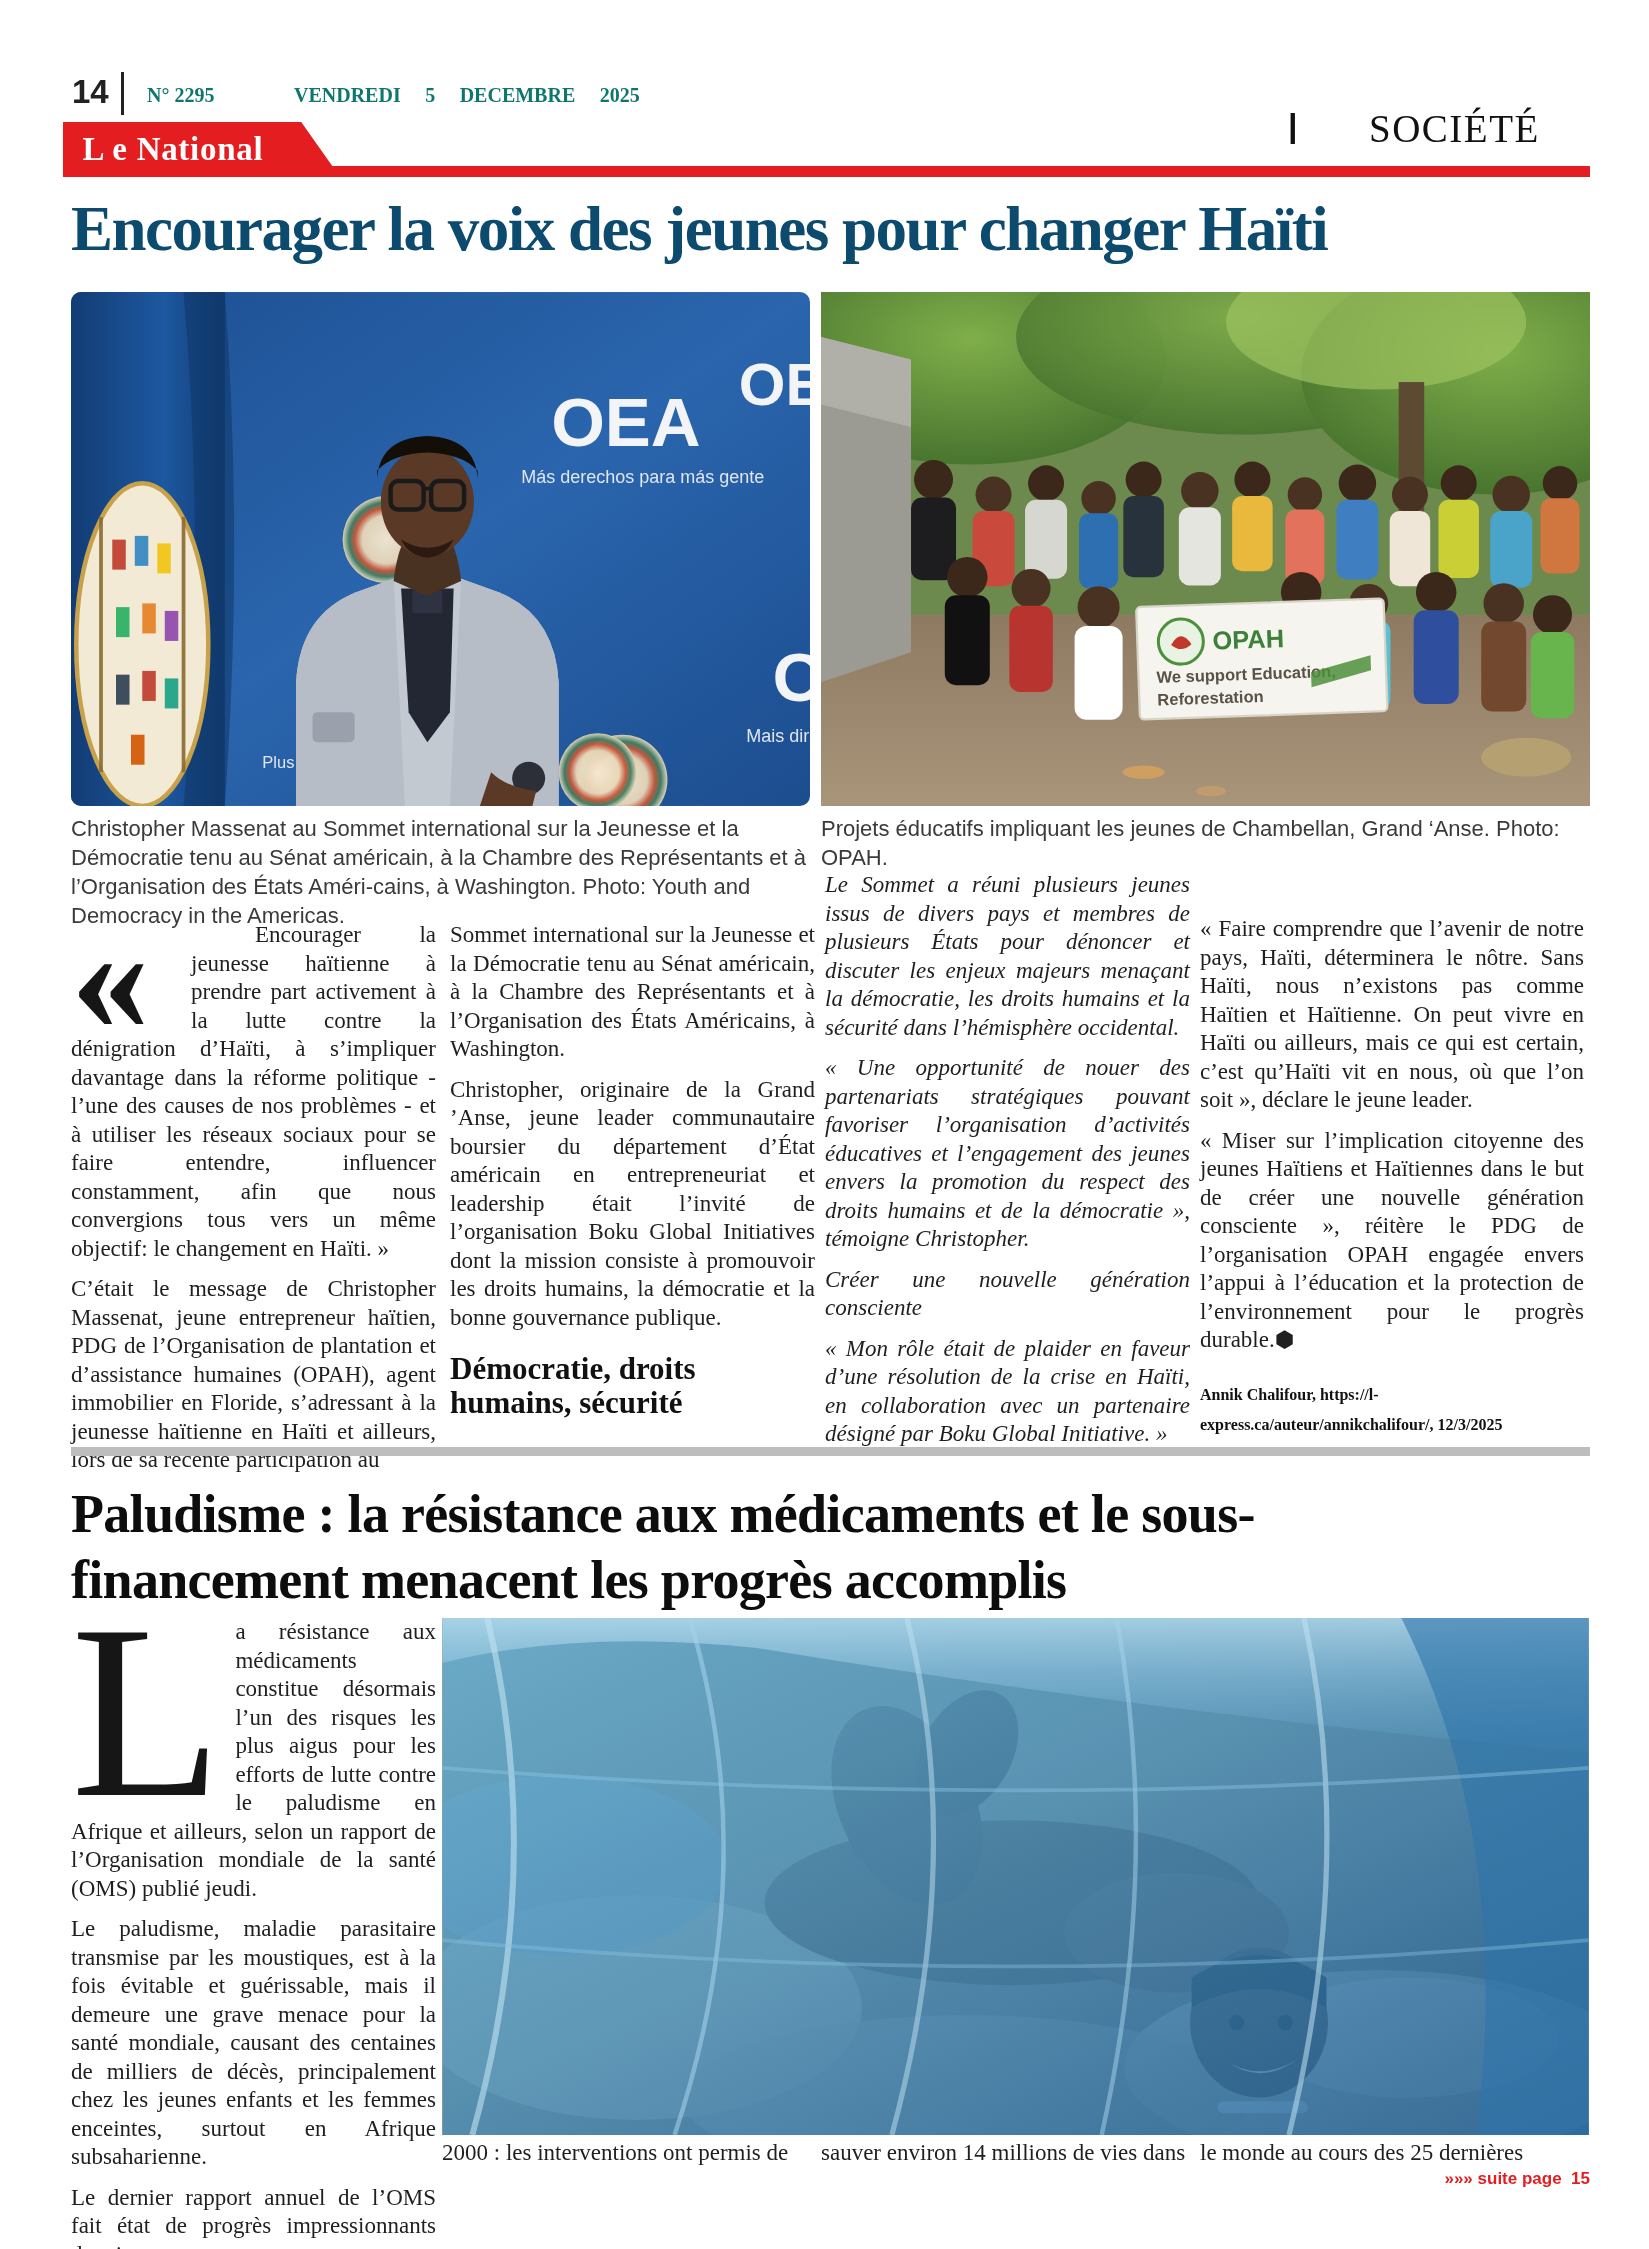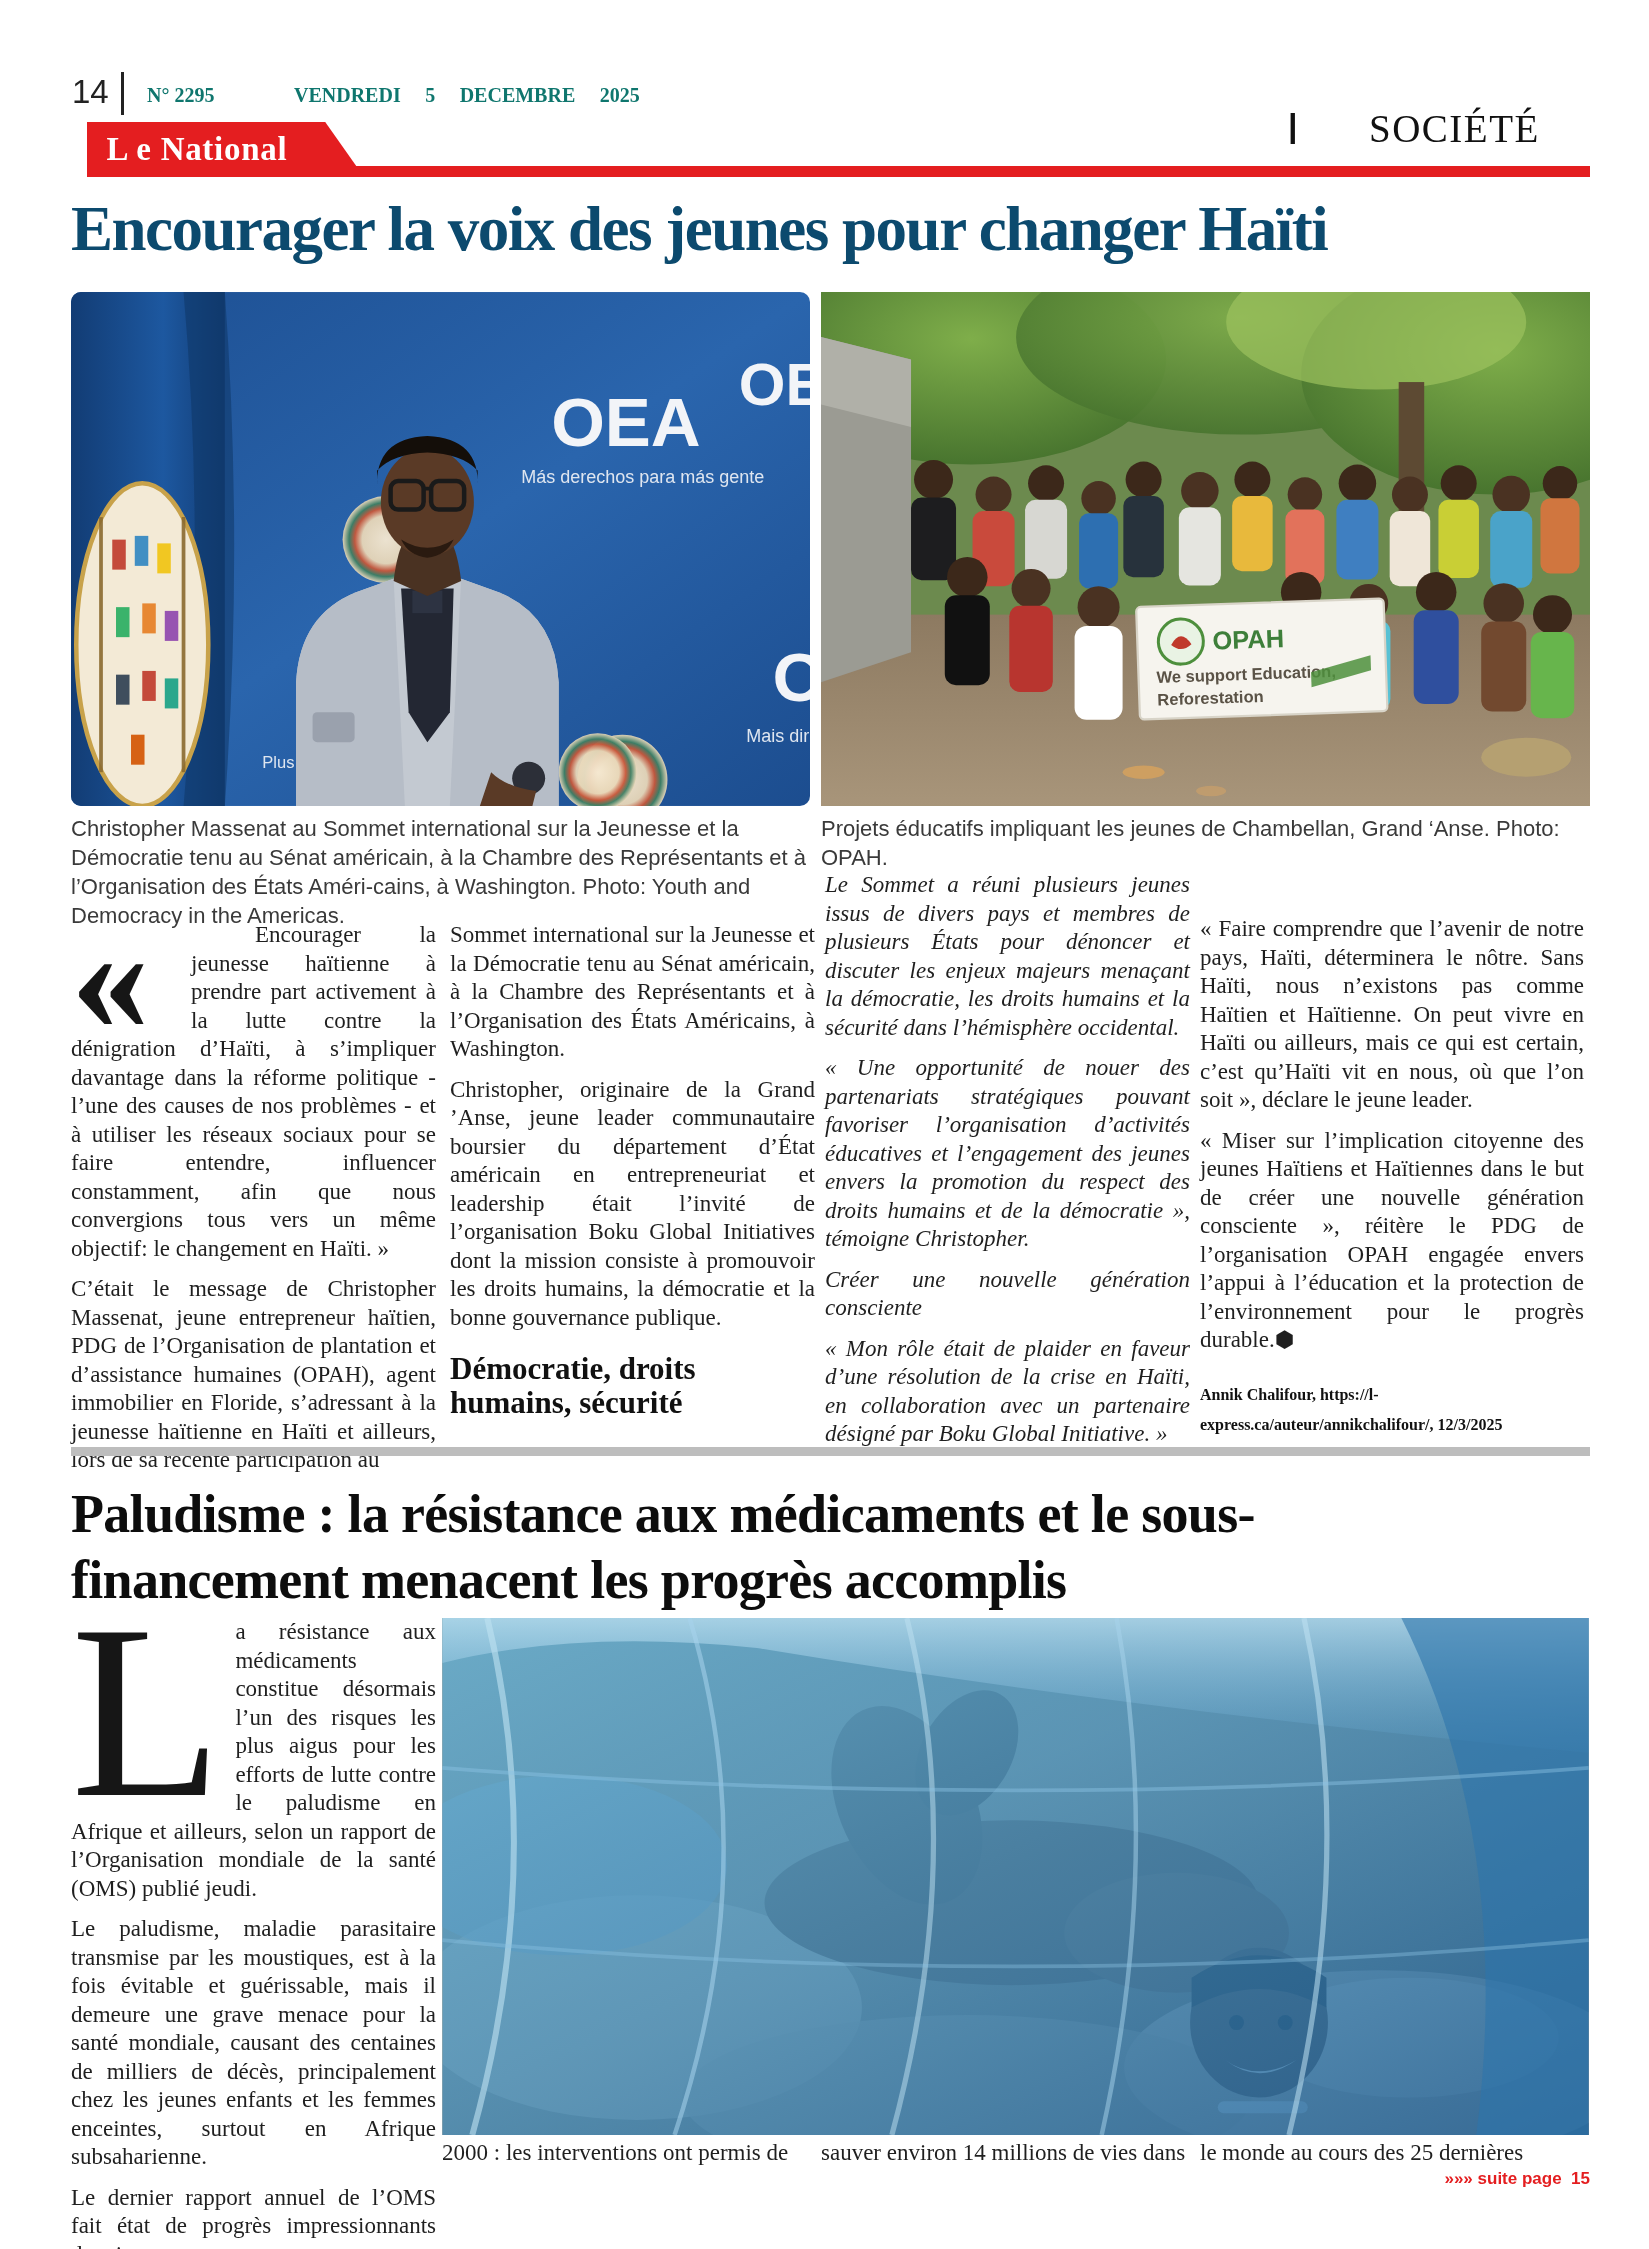--- a/index.html
+++ b/index.html
@@ -1,20 +1,20 @@
 <!DOCTYPE html>
 <html style="font-size:12px"><head>
 <meta charset="utf-8">
 <style>
   html,body{margin:0;padding:0;background:#ffffff;}
   #page{position:relative;width:1650px;height:2250px;background:#ffffff;overflow:hidden;
         font-family:"Liberation Serif", serif;color:#1f1f1f;}
   .abs{position:absolute;}
   
-  .pageno{font-family:"Liberation Sans",sans-serif;font-weight:normal;font-size:33px;color:#222;}
+  .pageno{font-family:"Liberation Sans",sans-serif;font-weight:bold;font-size:33px;color:#222;}
   .hdr-bar{width:3px;height:43px;background:#222;}
   .issue,.date{font-family:Liberation Serif, serif;font-weight:bold;font-size:20px;color:#0f766e;}
   .date{word-spacing:19.5px;}
   .section-sep{font-family:"Liberation Sans",sans-serif;font-weight:bold;font-size:34px;color:#111;}
   .section{font-family:"Liberation Serif",serif;font-weight:normal;font-size:39px;letter-spacing:1.5px;color:#111;}
   .brand-block{background:#e41e20;clip-path:polygon(0 0,86% 0,100% 100%,0 100%);
                display:flex;align-items:center;}
   .brand-text{font-family:"Liberation Serif",serif;font-weight:bold;font-size:33px;color:#fff;padding-left:19.5px;letter-spacing:0.7px;}
   .red-rule{background:#e41e20;}
   
@@ -42,21 +42,21 @@
 <div id="page">
 
   <div class="abs pageno" style="left:72px;top:73px;">14</div>
   <div class="abs hdr-bar" style="left:121px;top:72px;"></div>
   <div class="abs issue" style="left:147px;top:84px;">N° 2295</div>
   <div class="abs date" style="left:294px;top:84px;">VENDREDI  5  DECEMBRE   2025</div>
   <div class="abs section-sep" style="left:1288px;top:106px;">|</div>
   <div class="abs section" style="left:1369px;top:106px;">SOCIÉTÉ</div>
 
   <div class="abs red-rule" style="left:300px;top:166px;width:1290px;height:10.5px;"></div>
-  <div class="abs brand-block" style="left:87px;top:122px;width:277px;height:55px;">
+  <div class="abs brand-block" style="left:63px;top:122px;width:277px;height:55px;">
     <span class="brand-text">L e National</span>
   </div>
 
   <div class="abs headline1" style="left:71px;top:193px;width:1470px;">Encourager la voix des jeunes pour changer Haïti</div>
 
   <div class="abs photo" style="left:71px;top:292px;width:739px;height:514px;border-radius:10px;">
     <svg width="739" height="514" viewBox="0 0 985 685">
       <defs>
         <linearGradient id="bgblue" x1="0" y1="0" x2="1" y2="1">
           <stop offset="0" stop-color="#1d4f92"></stop>

